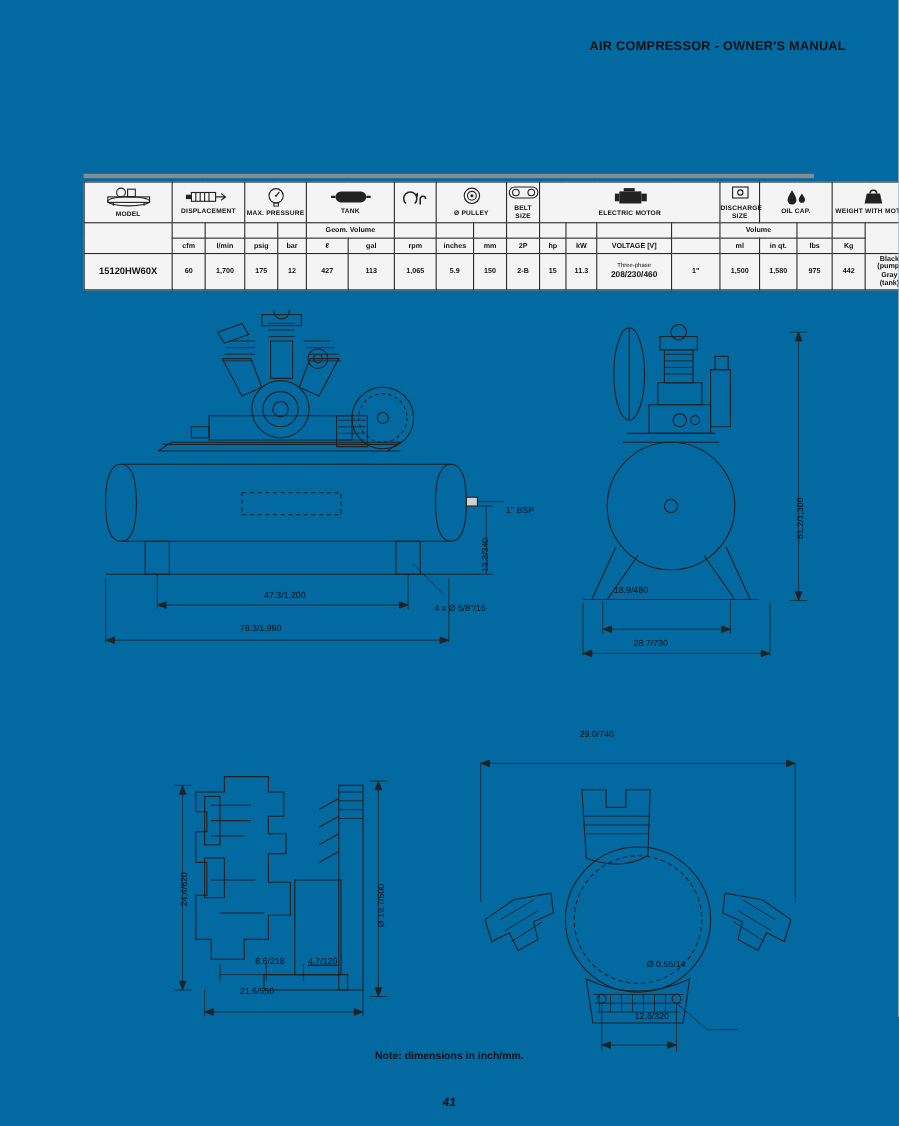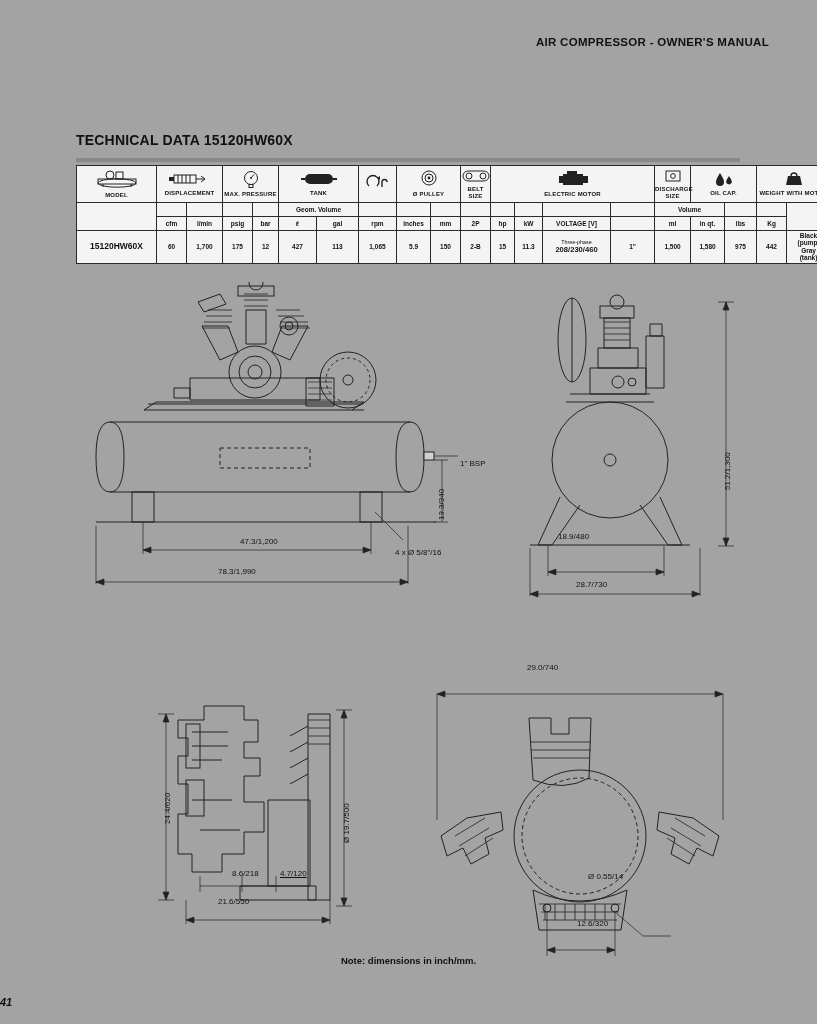--- a/index.html
+++ b/index.html
@@ -8,21 +8,21 @@
     background: #f2f2f2;
   }
   body {
     font-family: "Liberation Sans", sans-serif;
     color: #1a1a1a;
   }
   .page {
     position: relative;
     width: 817px;
     height: 1024px;
-    background: #a3a3a3;
+    background: #0369a1;
     overflow: hidden;
   }
 
   
   .doc-header {
     position: absolute;
     top: 36px;
     right: 48px;
     font-size: 11.5px;
     font-weight: bold;
@@ -97,34 +97,34 @@
     text-align: center;
     font-size: 9.5px;
     font-weight: bold;
     color: #111;
   }
   .page-number {
     position: absolute;
     top: 996px;
     left: 0;
     width: 100%;
+    text-align: center;
     font-size: 11px;
     font-weight: bold;
     font-style: italic;
     color: #111;
   }
 </style>
 </head>
 <body>
 
 <div class="page">
 
   <div class="doc-header">AIR COMPRESSOR - OWNER'S MANUAL</div>
 
-  <div class="section-title">TECHNICAL DATA 15120HW60X</div>
 
   <div class="spec-wrap">
     <div class="rule-top"></div>
     <table class="spec">
       <colgroup>
         <col style="width:80px">
         <col style="width:30px">
           <col style="width:36px">
         <col style="width:30px">
           <col style="width:26px">

